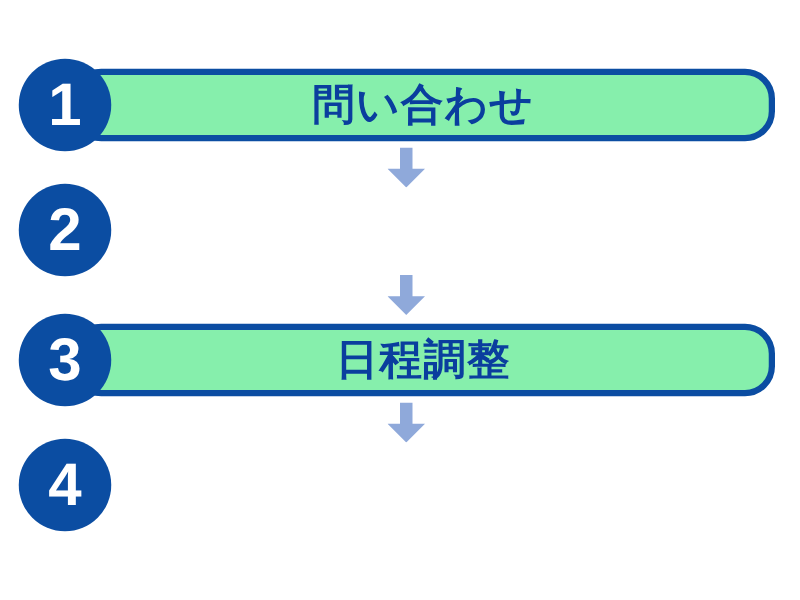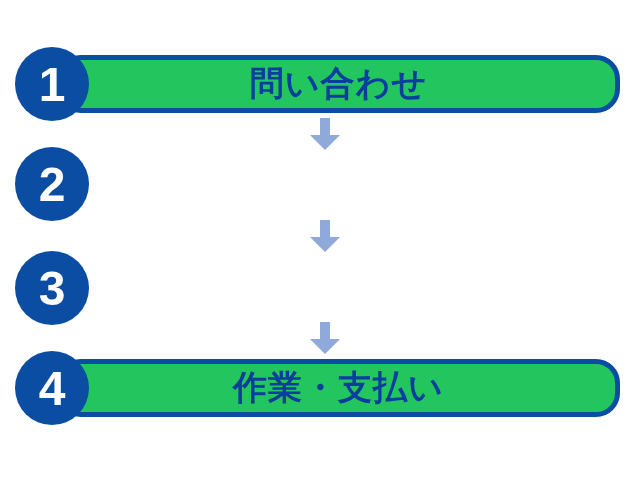--- a/index.html
+++ b/index.html
@@ -5,21 +5,21 @@
   html,body{margin:0;padding:0;background:#fff;}
   .canvas{
     position:relative;width:640px;height:480px;overflow:hidden;
     background:var(--background,#ffffff);
     font-family:"Liberation Sans","DejaVu Sans",sans-serif;
   }
   .step{position:absolute;left:15px;width:605px;height:74px;}
   .bar{
     position:absolute;left:42px;top:8px;width:563px;height:58px;
     box-sizing:border-box;border:5px solid var(--primary,#0b4da2);
-    border-radius:24px;background:#22c55e;
+    border-radius:24px;background:#86efac;
     display:flex;align-items:center;justify-content:center;
   }
   .label{
     font-size:34px;font-weight:700;letter-spacing:1px;
     color:var(--text,#0a3e9e);white-space:nowrap;
   }
   .circle{
     position:absolute;left:0;top:0;width:74px;height:74px;border-radius:50%;
     background:var(--primary,#0b4da2);color:#ffffff;
     display:flex;align-items:center;justify-content:center;
@@ -49,31 +49,31 @@
     <div class="circle">
       <span>2</span>
     </div>
   </div>
 
   <svg class="arrow" style="top:220px" width="30" height="32" viewBox="0 0 30 32">
     <polygon points="10,0 20,0 20,17 30,17 15,32 0,17 10,17" fill="currentColor"></polygon>
   </svg>
 
   <div class="step" style="top:251px">
+    <div class="bar">
+      <span class="label">日程調整</span>
+    </div>
     <div class="circle">
       <span>3</span>
     </div>
   </div>
 
   <svg class="arrow" style="top:322px" width="30" height="32" viewBox="0 0 30 32">
     <polygon points="10,0 20,0 20,17 30,17 15,32 0,17 10,17" fill="currentColor"></polygon>
   </svg>
 
   <div class="step" style="top:351px">
-    <div class="bar">
-      <span class="label">作業・支払い</span>
-    </div>
     <div class="circle">
       <span>4</span>
     </div>
   </div>
 
 </div>
 
 </body></html>

